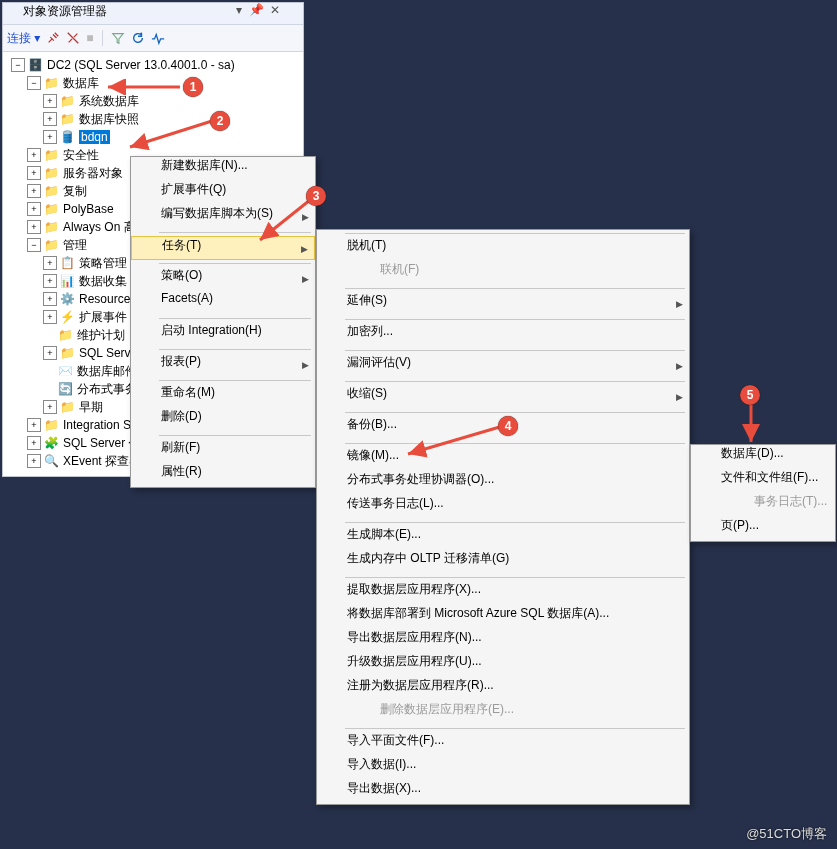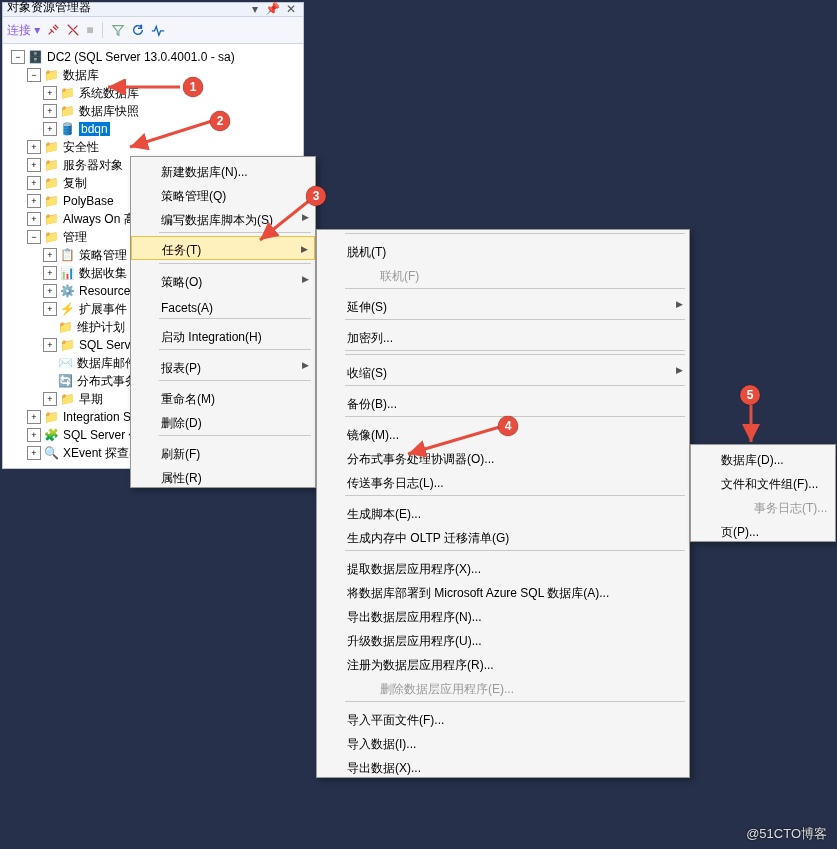--- a/index.html
+++ b/index.html
@@ -17,38 +17,38 @@
   .panel {
     position: absolute;
     left: 2px;
     top: 2px;
     width: 300px;
     background: #fff;
     border: 1px solid #bfc5d1;
   }
   .panel-title {
     display: flex;
-    align-items: flex-end;
-    height: 14px;
+    align-items: flex-start;
+    height: 22px;
     background: #eef2fb;
     border-bottom: 1px solid #d0d5e2;
-    padding: 0 4px;
+    padding: 0 20px;
     box-sizing: border-box;
   }
   .panel-title .title { flex: 1; }
   .panel-title .ic { width:16px; text-align:center; color:#555; margin-left:2px;}
   .toolbar {
     display:flex; align-items:center;
     height:26px;
     background:#f4f6fb;
     border-bottom:1px solid #d0d5e2;
     padding: 0 4px;
     gap:6px;
   }
-  .toolbar .tb { color:#8b5cf6; display:flex; align-items:center; }
+  .toolbar .tb { color:#1d4ed8; display:flex; align-items:center; }
   .toolbar .sep{ width:1px; height:16px; background:#cfd4de; margin:0 2px;}
   .tree { padding: 4px 0 6px 4px; }
   .row {
     display:flex; align-items:center;
     height:18px;
     white-space:nowrap;
   }
   .ind { display:inline-block; }
   .exp {
     width:12px; height:12px;
@@ -72,21 +72,21 @@
   }
   svg.arrow { position:absolute; pointer-events:none;}
   .menu {
     position:absolute;
     background:#f5f5f5;
     border:1px solid #999;
     box-shadow: 3px 3px 6px rgba(0,0,0,.3);
   }
   .menu .mitem {
     display:flex;
-    align-items:flex-end;
+    align-items:flex-start;
     height:24px;
     padding: 0 20px 0 30px;
     white-space:nowrap;
     position:relative;
   }
   .menu .mitem.hi { background:#fff1bd; border:1px solid #e5c240; box-sizing:border-box; height:24px;}
   .menu .mitem.disabled { color:#9a9a9a;margin-left:33px; }
   .menu .msep {
     height:1px; background:#c8c8c8; margin:3px 4px 3px 28px;
   }
@@ -282,21 +282,21 @@
         <span class="lbl">XEvent 探查器</span>
       </div>
   </div>
 </div>
 
 <div class="menu" style="left:130px; top:156px; width:184px;">
   <div class="mitem">
       <span>新建数据库(N)...</span>
     </div>
   <div class="mitem">
-      <span>策略管理(Q)</span>
+      <span>扩展事件(Q)</span>
     </div>
   <div class="mitem sub">
       <span>编写数据库脚本为(S)</span>
     </div>
   <div class="msep"></div>
   <div class="mitem sub hi">
       <span>任务(T)</span>
     </div>
   <div class="msep"></div>
   <div class="mitem sub">
@@ -339,20 +339,23 @@
     </div>
   <div class="msep"></div>
   <div class="mitem sub">
       <span>延伸(S)</span>
     </div>
   <div class="msep"></div>
   <div class="mitem">
       <span>加密列...</span>
     </div>
   <div class="msep"></div>
+  <div class="mitem sub">
+      <span>漏洞评估(V)</span>
+    </div>
   <div class="msep"></div>
   <div class="mitem sub">
       <span>收缩(S)</span>
     </div>
   <div class="msep"></div>
   <div class="mitem">
       <span>备份(B)...</span>
     </div>
   <div class="msep"></div>
   <div class="mitem">

